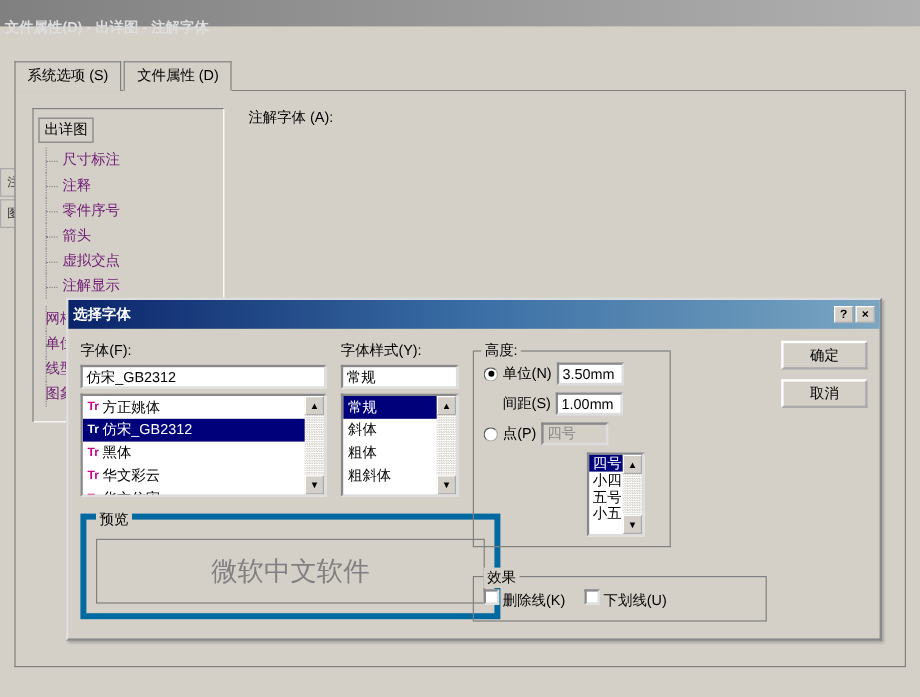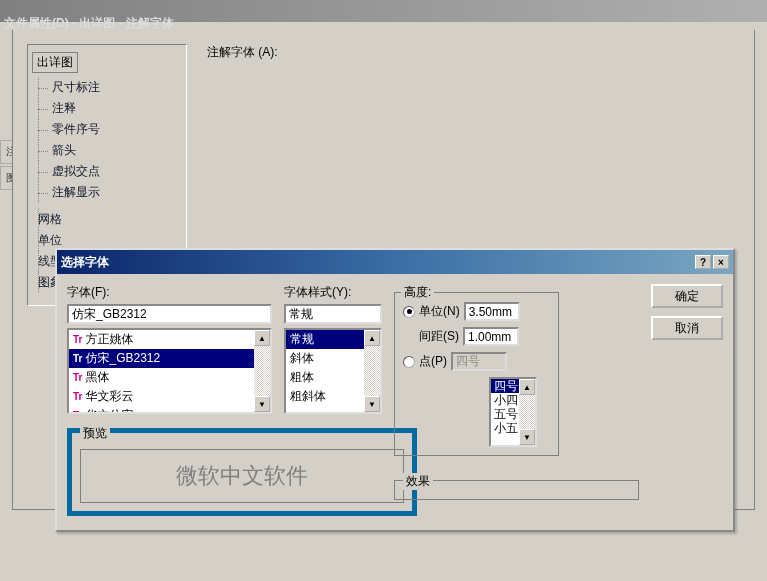--- a/index.html
+++ b/index.html
@@ -16,21 +16,21 @@
 .tabs { display: flex; margin-top: 20px; border-bottom: 1px solid #808080; }
 .tab { padding: 3px 10px; border: 1px solid #808080; border-bottom: none; background: #d4d0c8; margin-right: 2px; position: relative; top: 1px; }
 .tab.active { background: #d4d0c8; border-bottom: 1px solid #d4d0c8; }
 
 
 .tab-panel { border: 1px solid #808080; border-top: none; padding: 14px; height: 480px; background: #d4d0c8; position: relative; }
 
 
 .tree-panel { width: 160px; border-top: 1px solid #808080; border-left: 1px solid #808080; border-right: 1px solid #fff; border-bottom: 1px solid #fff; padding: 7px 4px; background: #d4d0c8; float: left; height: 262px; }
 .tree-group-label { border: 1px solid #808080; padding: 1px 4px; display: inline-block; margin-bottom: 4px; }
-.tree-item { padding: 2px 2px 2px 20px; position: relative; color: #0f172a; }
+.tree-item { padding: 2px 2px 2px 20px; position: relative; color: #701a75; }
 .tree-item::before { content: ''; position: absolute; left: 6px; top: 0; bottom: 0; border-left: 1px dotted #888; }
 .tree-item::after { content: ''; position: absolute; left: 6px; top: 50%; width: 10px; border-top: 1px dotted #888; }
 
 
 .anno-section { margin-left: 180px; }
 .anno-label { margin-bottom: 4px; display: block; }
 .anno-list { width: 200px; height: 125px; background: #fff; border: 2px inset #ddd; }
 .anno-list .item { padding: 1px 4px; }
 .anno-list .item.selected { background: #00007b; color: #fff; }
 
@@ -98,20 +98,24 @@
 <div class="main-titlebar">
   <span class="title">文件属性(D) - 出详图 - 注解字体</span>
 </div>
 
 <div class="left-stub">
   <div class="item">注</div>
   <div class="item">图</div>
 </div>
 
 <div class="main-content">
+  <div class="tabs">
+    <div class="tab">系统选项 (S)</div>
+    <div class="tab active">文件属性 (D)</div>
+  </div>
   <div class="tab-panel">
     <div class="tree-panel">
       <div class="tree-group-label">出详图</div>
       <div class="tree-item">尺寸标注</div>
       <div class="tree-item">注释</div>
       <div class="tree-item">零件序号</div>
       <div class="tree-item">箭头</div>
       <div class="tree-item">虚拟交点</div>
       <div class="tree-item">注解显示</div>
       <div style="height:6px"></div>
@@ -222,20 +226,24 @@
           <div class="item">小五</div>
           <div class="scrollbar">
             <div class="scroll-btn">▲</div>
             <div class="scroll-track"></div>
             <div class="scroll-btn">▼</div>
           </div>
         </div>
       </div>
       <div class="effects-box">
         <span class="effects-label">效果</span>
+        <div class="effects-row">
+          <label><span class="checkbox"></span><span>删除线(K)</span></label>
+          <label><span class="checkbox"></span><span>下划线(U)</span></label>
+        </div>
       </div>
     </div>
 
     <div class="btn-col">
       <div class="push-btn">确定</div>
       <div class="push-btn">取消</div>
     </div>
   </div>
 </div>
 

